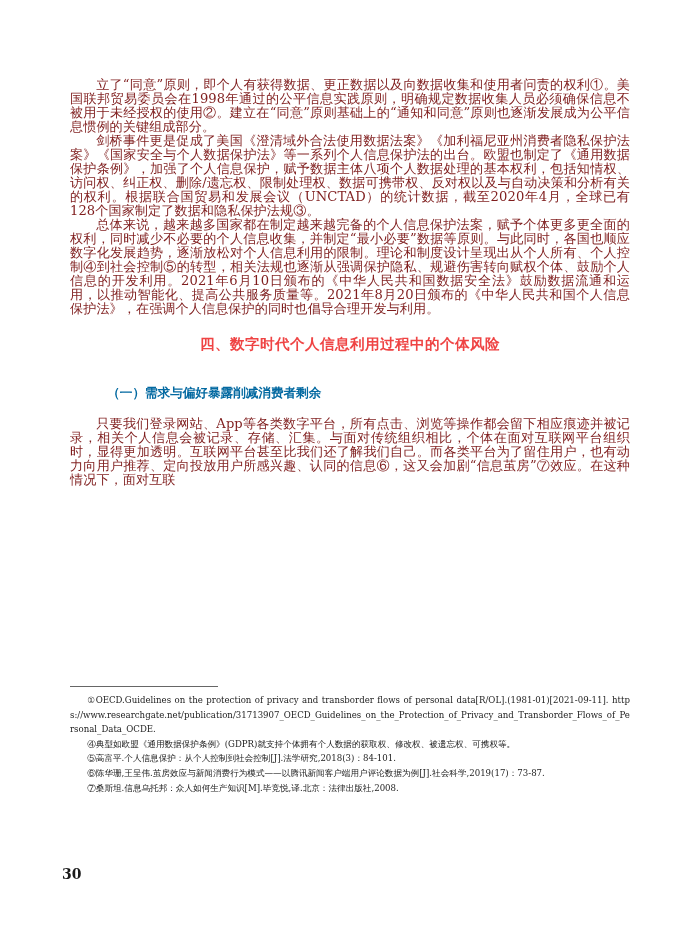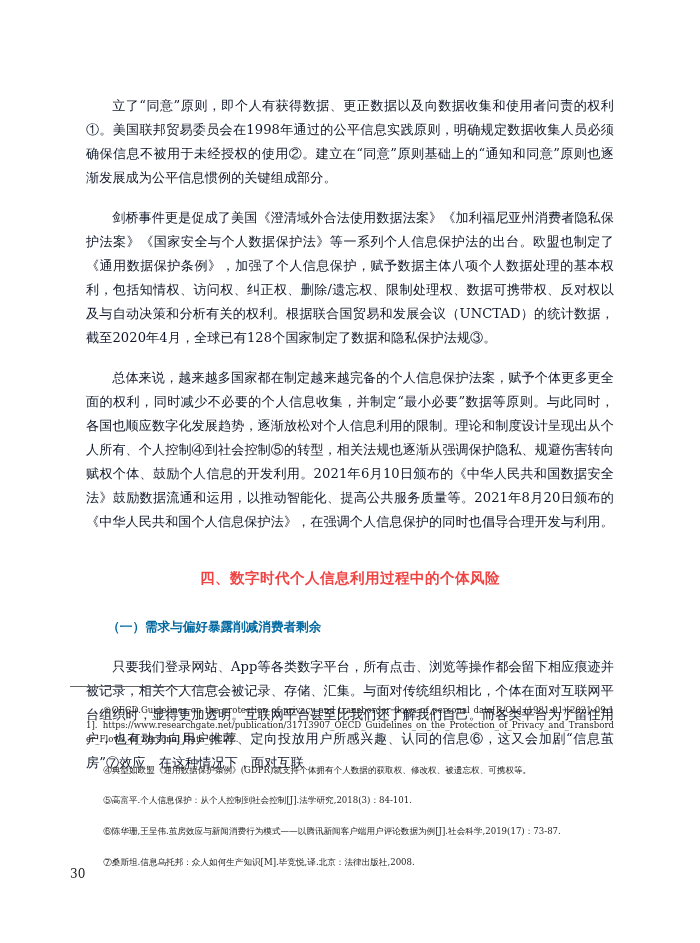--- a/index.html
+++ b/index.html
@@ -21,28 +21,28 @@
     width: 700px;
     height: 943px;
     box-sizing: border-box;
     padding: 78px 70px 0 70px;
     background: #ffffff;
   }
   .body-col {
     width: 560px;
   }
   p.para {
-    margin: 16px;
+    margin: 0;
     font-size: 13.1px;
-    line-height: 24px;
+    line-height: 14px;
     text-align: justify;
     text-justify: inter-ideograph;
     letter-spacing: 0.1px;
     text-indent: 2em;
-    color: #0f172a;
+    color: #7f1d1d;
   }
   .sec-heading {
     margin: 0;
     padding: 18px 0 14px 0;
     font-size: 14.6px;
     line-height: 20px;
     font-weight: bold;
     text-align: center;
     font-family: "DejaVu Sans", "Liberation Sans", sans-serif;
     letter-spacing: 0.4px;
@@ -64,37 +64,38 @@
     top: 686px;
     width: 560px;
   }
   .notes-rule {
     width: 148px;
     height: 0;
     border-top: 1px solid #666;
     margin: 0 0 6px 0;
   }
   .note {
-    margin: 16px;
+    margin: 0;
     font-size: 8.6px;
     line-height: 14.6px;
     text-align: justify;
     text-justify: inter-ideograph;
     text-indent: 2em;
     color: #222;
     word-break: break-all;
   }
   .page-number {
     position: absolute;
-    left: 70px;
+    left: 62px;
     top: 866px;
-    font-size: 12px;
+    font-size: 14px;
     line-height: 16px;
     color: #1a1a1a;
     font-family: "DejaVu Serif", "Liberation Serif", serif;
+    font-weight: bold;
   }
 </style>
 </head>
 <body>
 
 <div class="page">
 
   <div class="body-col">
 
     <p class="para">立了“同意”原则，即个人有获得数据、更正数据以及向数据收集和使用者问责的权利①。美国联邦贸易委员会在1998年通过的公平信息实践原则，明确规定数据收集人员必须确保信息不被用于未经授权的使用②。建立在“同意”原则基础上的“通知和同意”原则也逐渐发展成为公平信息惯例的关键组成部分。</p>

